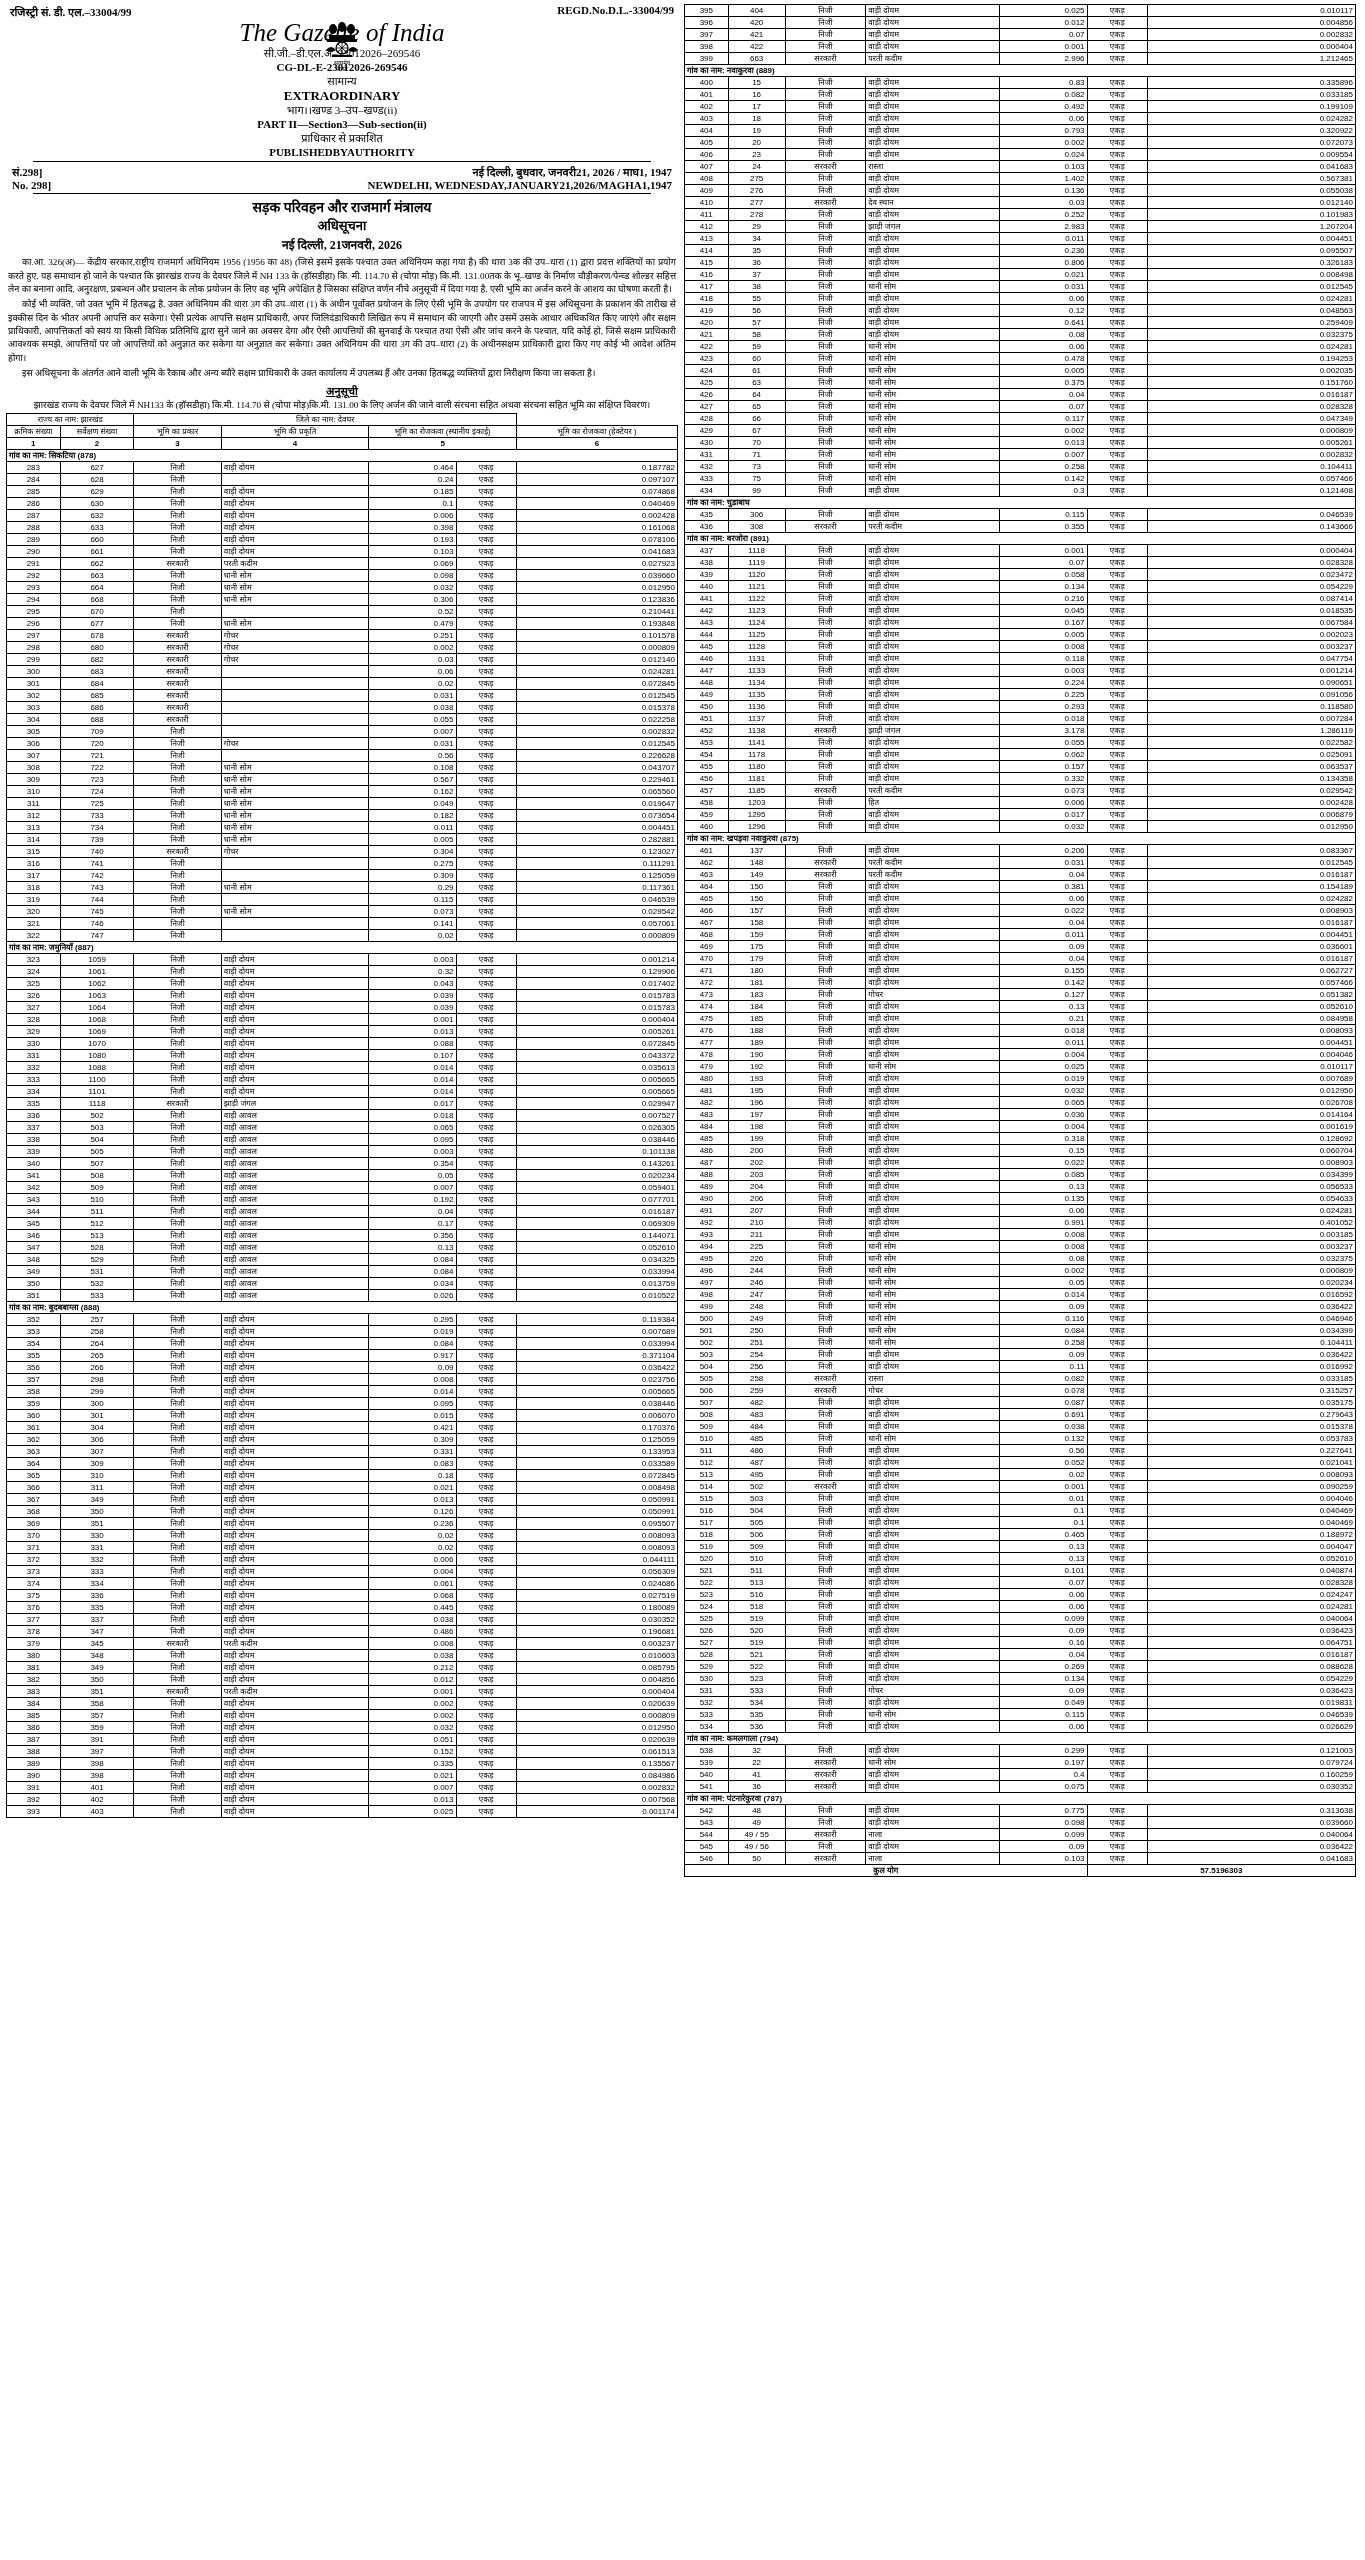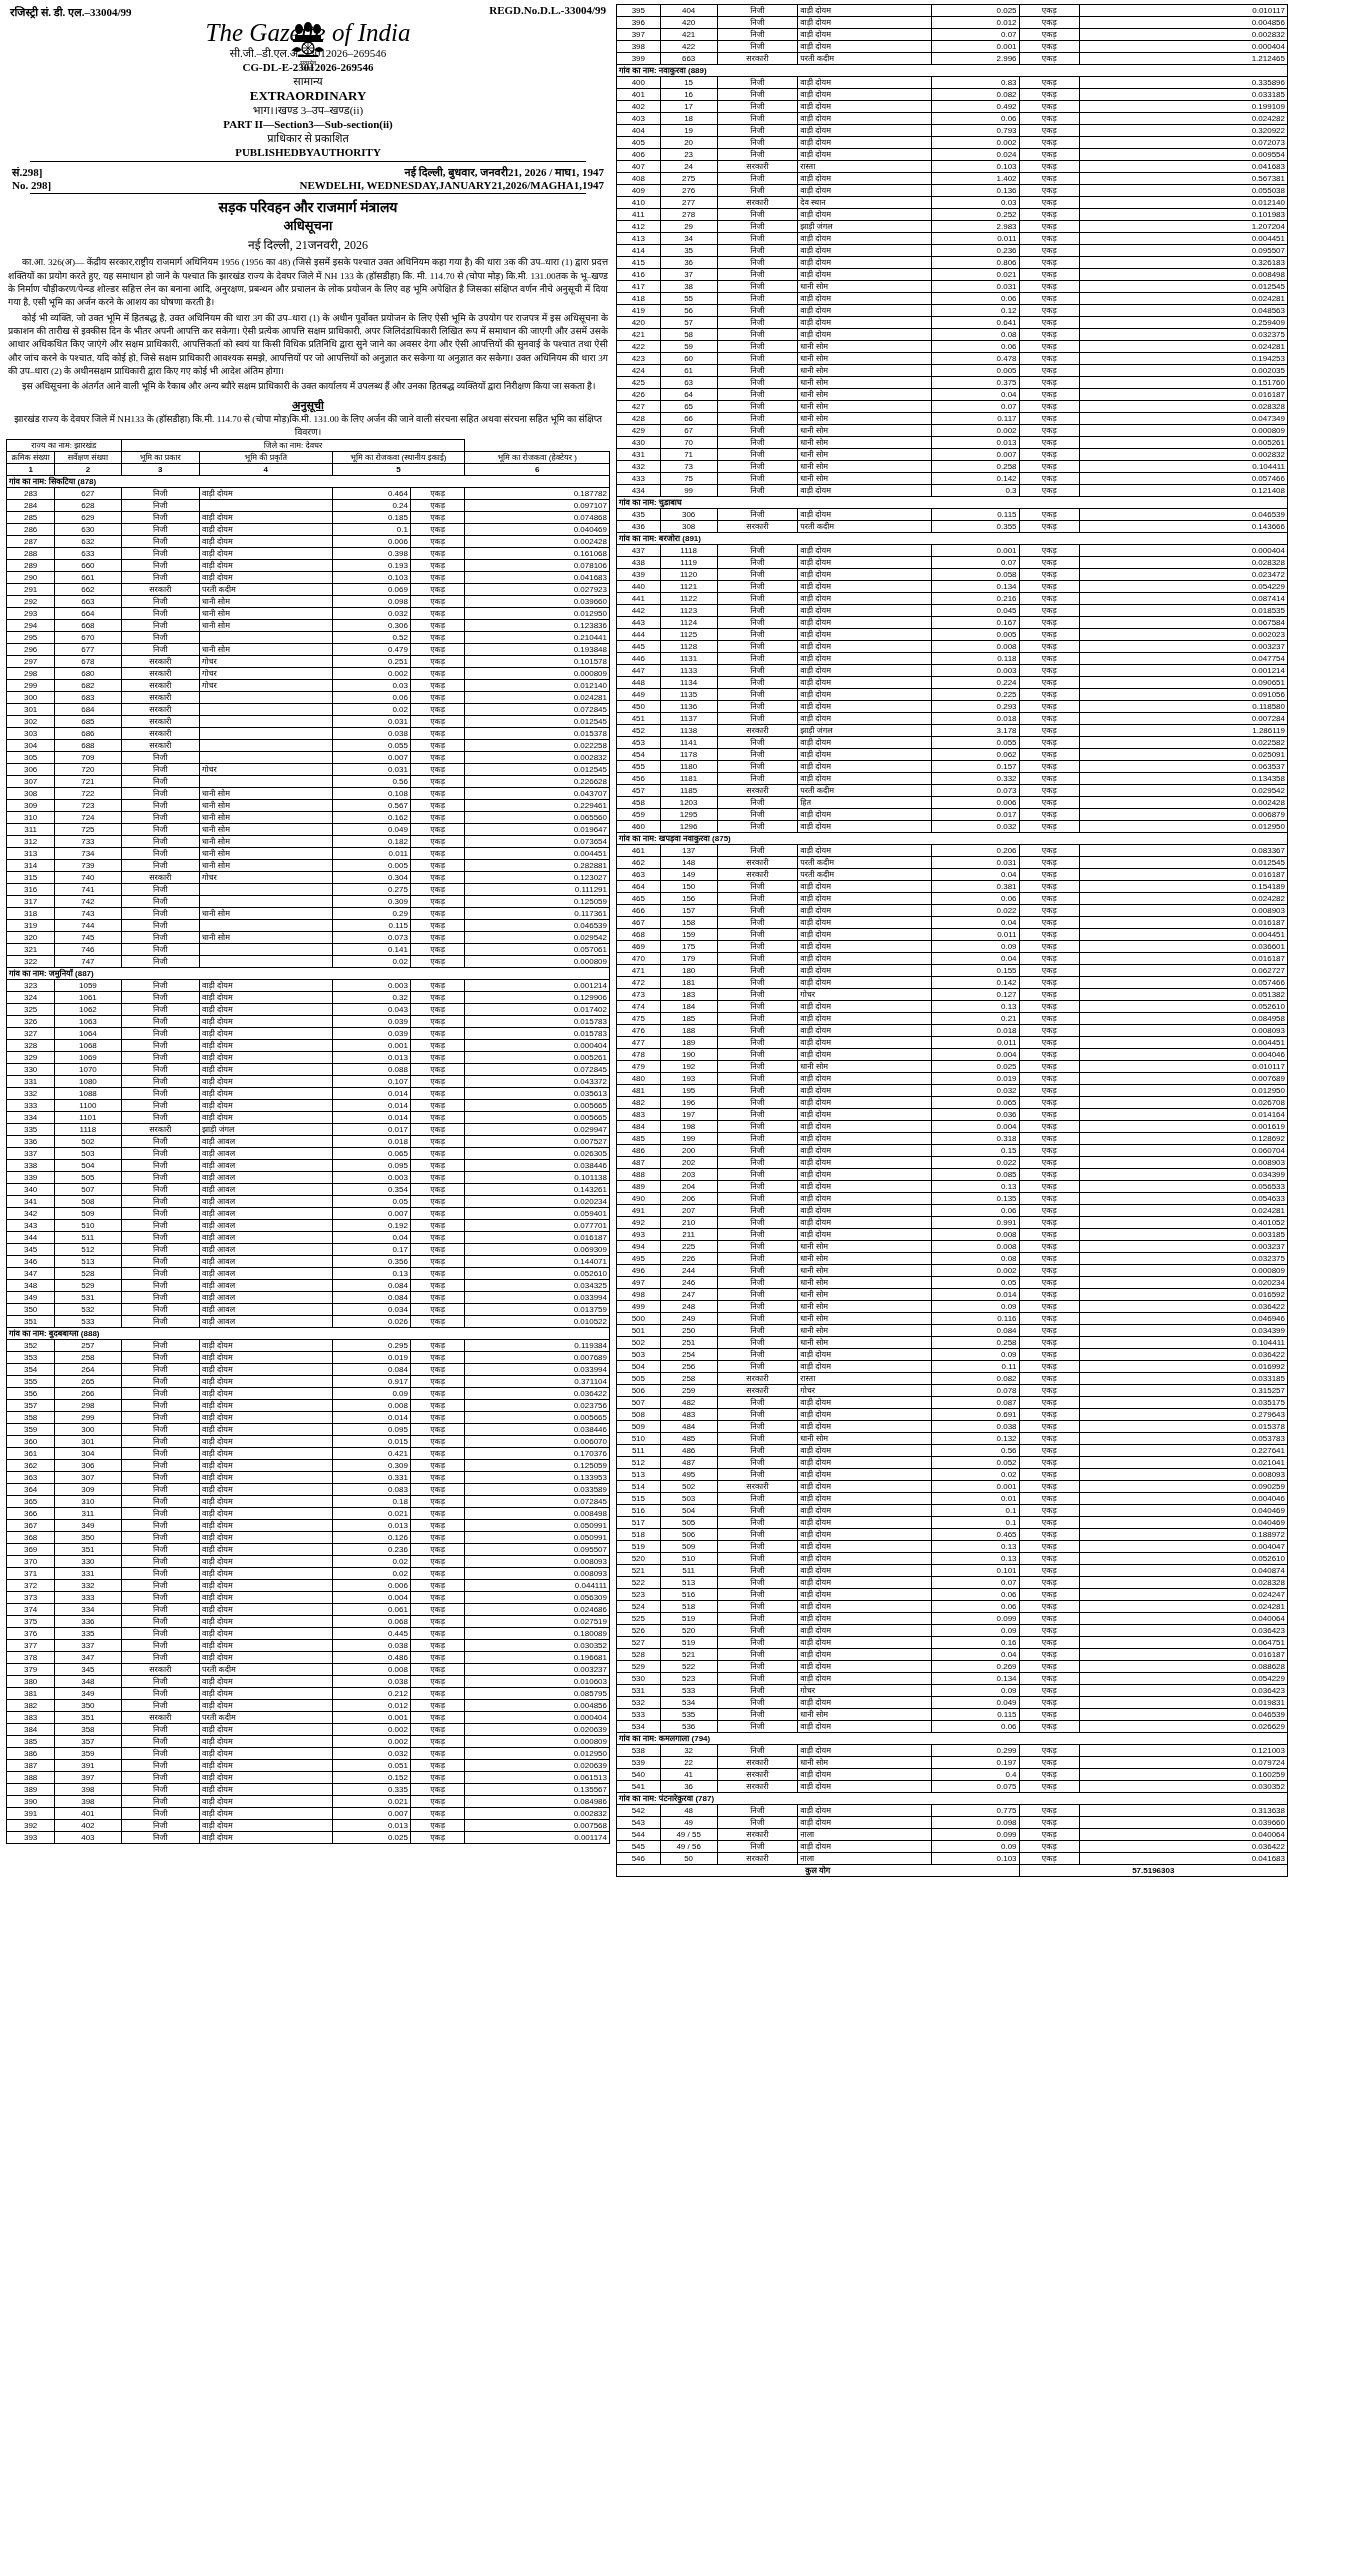--- a/index.html
+++ b/index.html
@@ -5,40 +5,40 @@
   * { box-sizing: border-box; }
   html, body { margin:0; padding:0; }
   body {
     width: 1365px;
     background: #fff;
     font-family: "Liberation Serif", serif;
     color: #000;
   }
   .page { width:1365px; position:relative; padding:4px 6px 2px 6px; }
   .cols { display:flex; gap:6px; align-items:flex-start; }
-  .col-left { width: 604px; }
+  .col-left { width: 672px; }
   .col-right { width: 672px; }
 
   
   .reg-row { display:flex; justify-content:space-between; font-size:11px; font-weight:bold; padding:0 4px 2px 4px; }
   .masthead { text-align:center; position:relative; }
   .emblem { position:absolute; left:50%; transform:translateX(-50%); top:-2px; width:44px; height:64px; }
   .hindi-title { font-size:30px; font-weight:bold; letter-spacing:1px; margin-top:2px; }
   .hindi-title .small { font-size:15px; }
   .gazette-script { font-size:25px; font-family:"Liberation Serif", serif; font-style:italic; margin-top:-2px; }
   .mast-line { font-size:11px; line-height:1.25; }
   .mast-line.b { font-weight:bold; }
   .mast-big { font-size:13px; font-weight:bold; }
   .mast-rule { border-top:1px solid #000; width:92%; margin:2px auto; }
   .no-row { display:flex; justify-content:space-between; font-size:11px; font-weight:bold; padding:0 6px; }
   .no-row2 { display:flex; justify-content:space-between; font-size:11px; font-weight:bold; padding:0 6px; }
 
   .notif-head { text-align:center; font-size:14px; font-weight:bold; margin-top:3px; }
   .notif-sub { text-align:center; font-size:13px; font-weight:bold; }
-  .notif-place { text-align:center; font-size:12px; font-weight:normal; margin:2px 0 3px 0; }
+  .notif-place { text-align:center; font-size:12px; font-weight:bold; margin:2px 0 3px 0; }
 
   .body-text { font-size:9.2px; line-height:1.45; text-align:justify; padding:0 2px; }
   .body-text p { margin:0 0 2px 0; text-indent:14px; }
   .anusuchi { text-align:center; font-weight:bold; font-size:11px; margin:3px 0 1px 0; text-decoration:underline; }
   .anusuchi-text { font-size:9.2px; line-height:1.45; text-align:center; padding:0 6px; }
 
   
   table.t { border-collapse:collapse; width:100%; font-size:8px; font-family:"Liberation Sans", sans-serif; }
   table.t td, table.t th { border:1px solid #000; padding:0 2px; height:11px; line-height:11px; }
   .hdr td { text-align:center; font-weight:normal; font-size:8px; }

